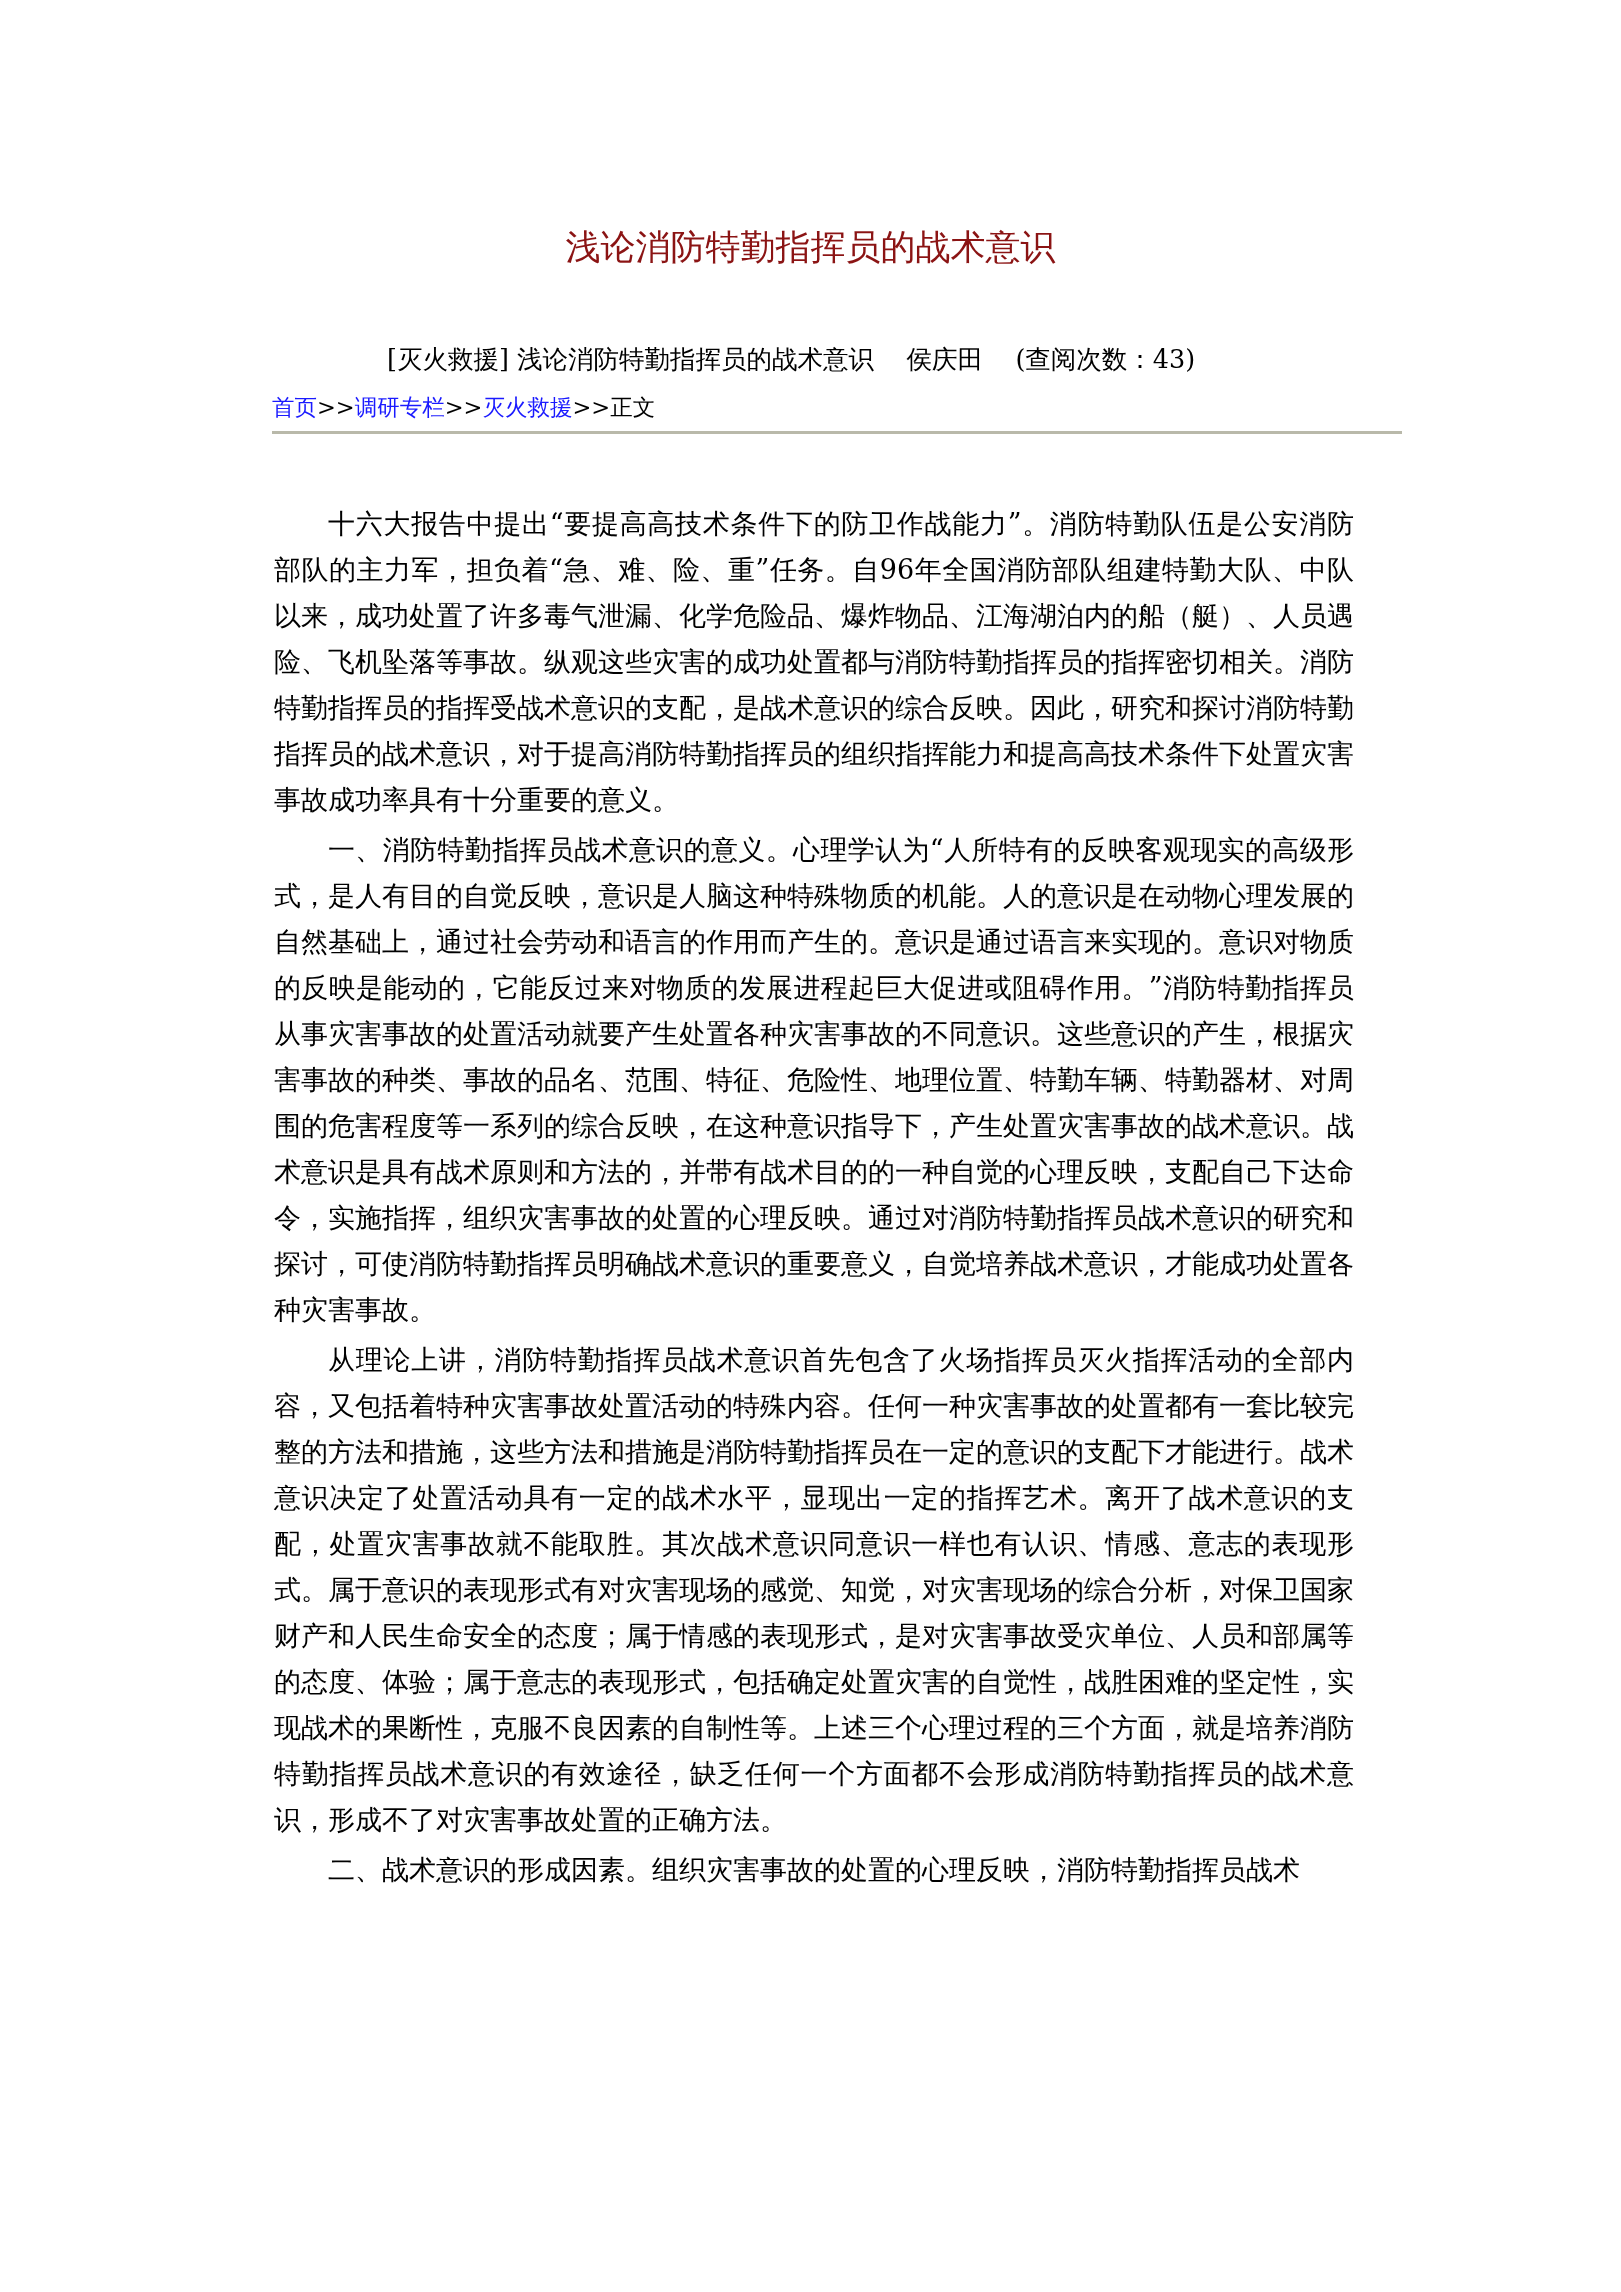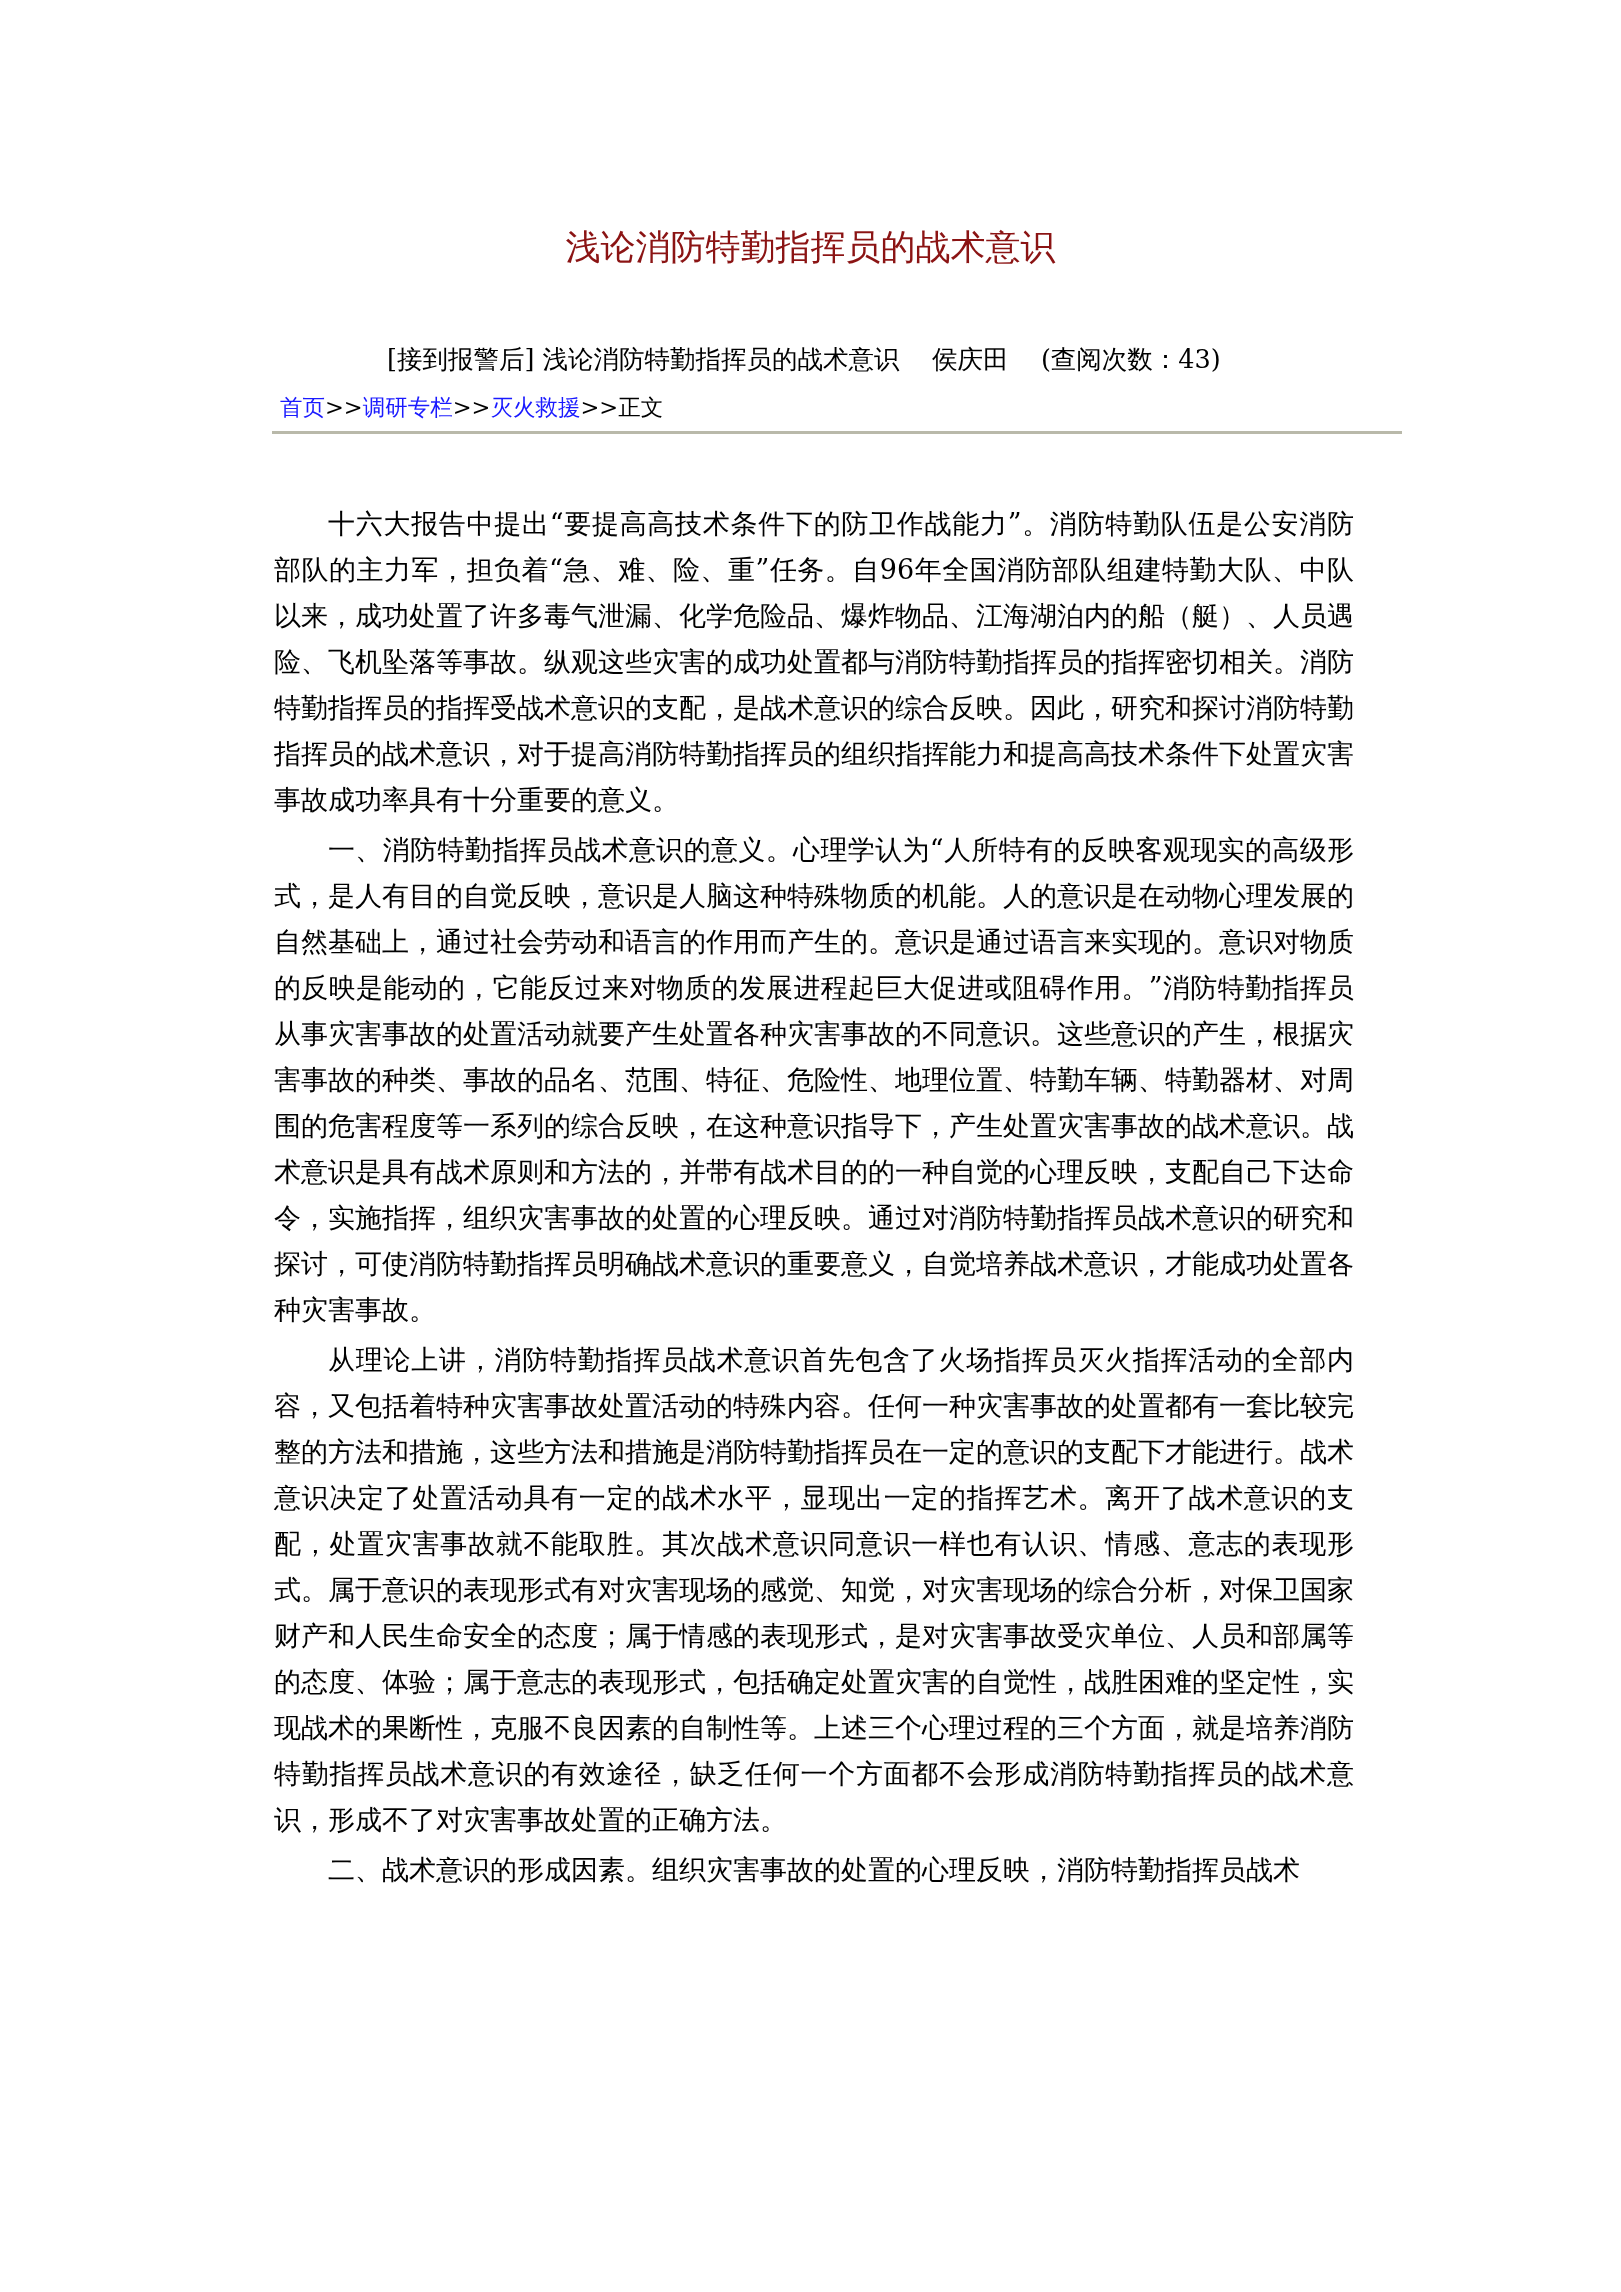--- a/index.html
+++ b/index.html
@@ -39,21 +39,21 @@
       position: absolute;
       left: 387px;
       top: 341px;
       font-size: 25.5px;
       line-height: 37px;
       white-space: nowrap;
     }
     .meta span { white-space: pre; }
     .breadcrumb {
       position: absolute;
-      left: 280px;
+      left: 272px;
       top: 392px;
       font-size: 22.5px;
       line-height: 31px;
       white-space: nowrap;
       text-align: right;
     }
     .breadcrumb a {
       color: #1a1aff;
       text-decoration: none;
       cursor: pointer;
@@ -85,21 +85,21 @@
     }
   </style>
 </head>
 <body>
 
 <div class="page">
 
   <h1 class="title">浅论消防特勤指挥员的战术意识</h1>
 
   <div class="meta">
-    <span>[接到报警后]</span>
+    <span>[灭火救援]</span>
     <span>浅论消防特勤指挥员的战术意识</span><span>    </span><span>侯庆田</span><span>    </span><span>(查阅次数：43)</span>
   </div>
 
   <div class="breadcrumb">
     <a>首页</a><span class="sep">&gt;&gt;</span><a>调研专栏</a><span class="sep">&gt;&gt;</span><a>灭火救援</a><span class="current">&gt;&gt;正文</span>
   </div>
 
   <hr class="divider">
 
   <div class="body-text">

